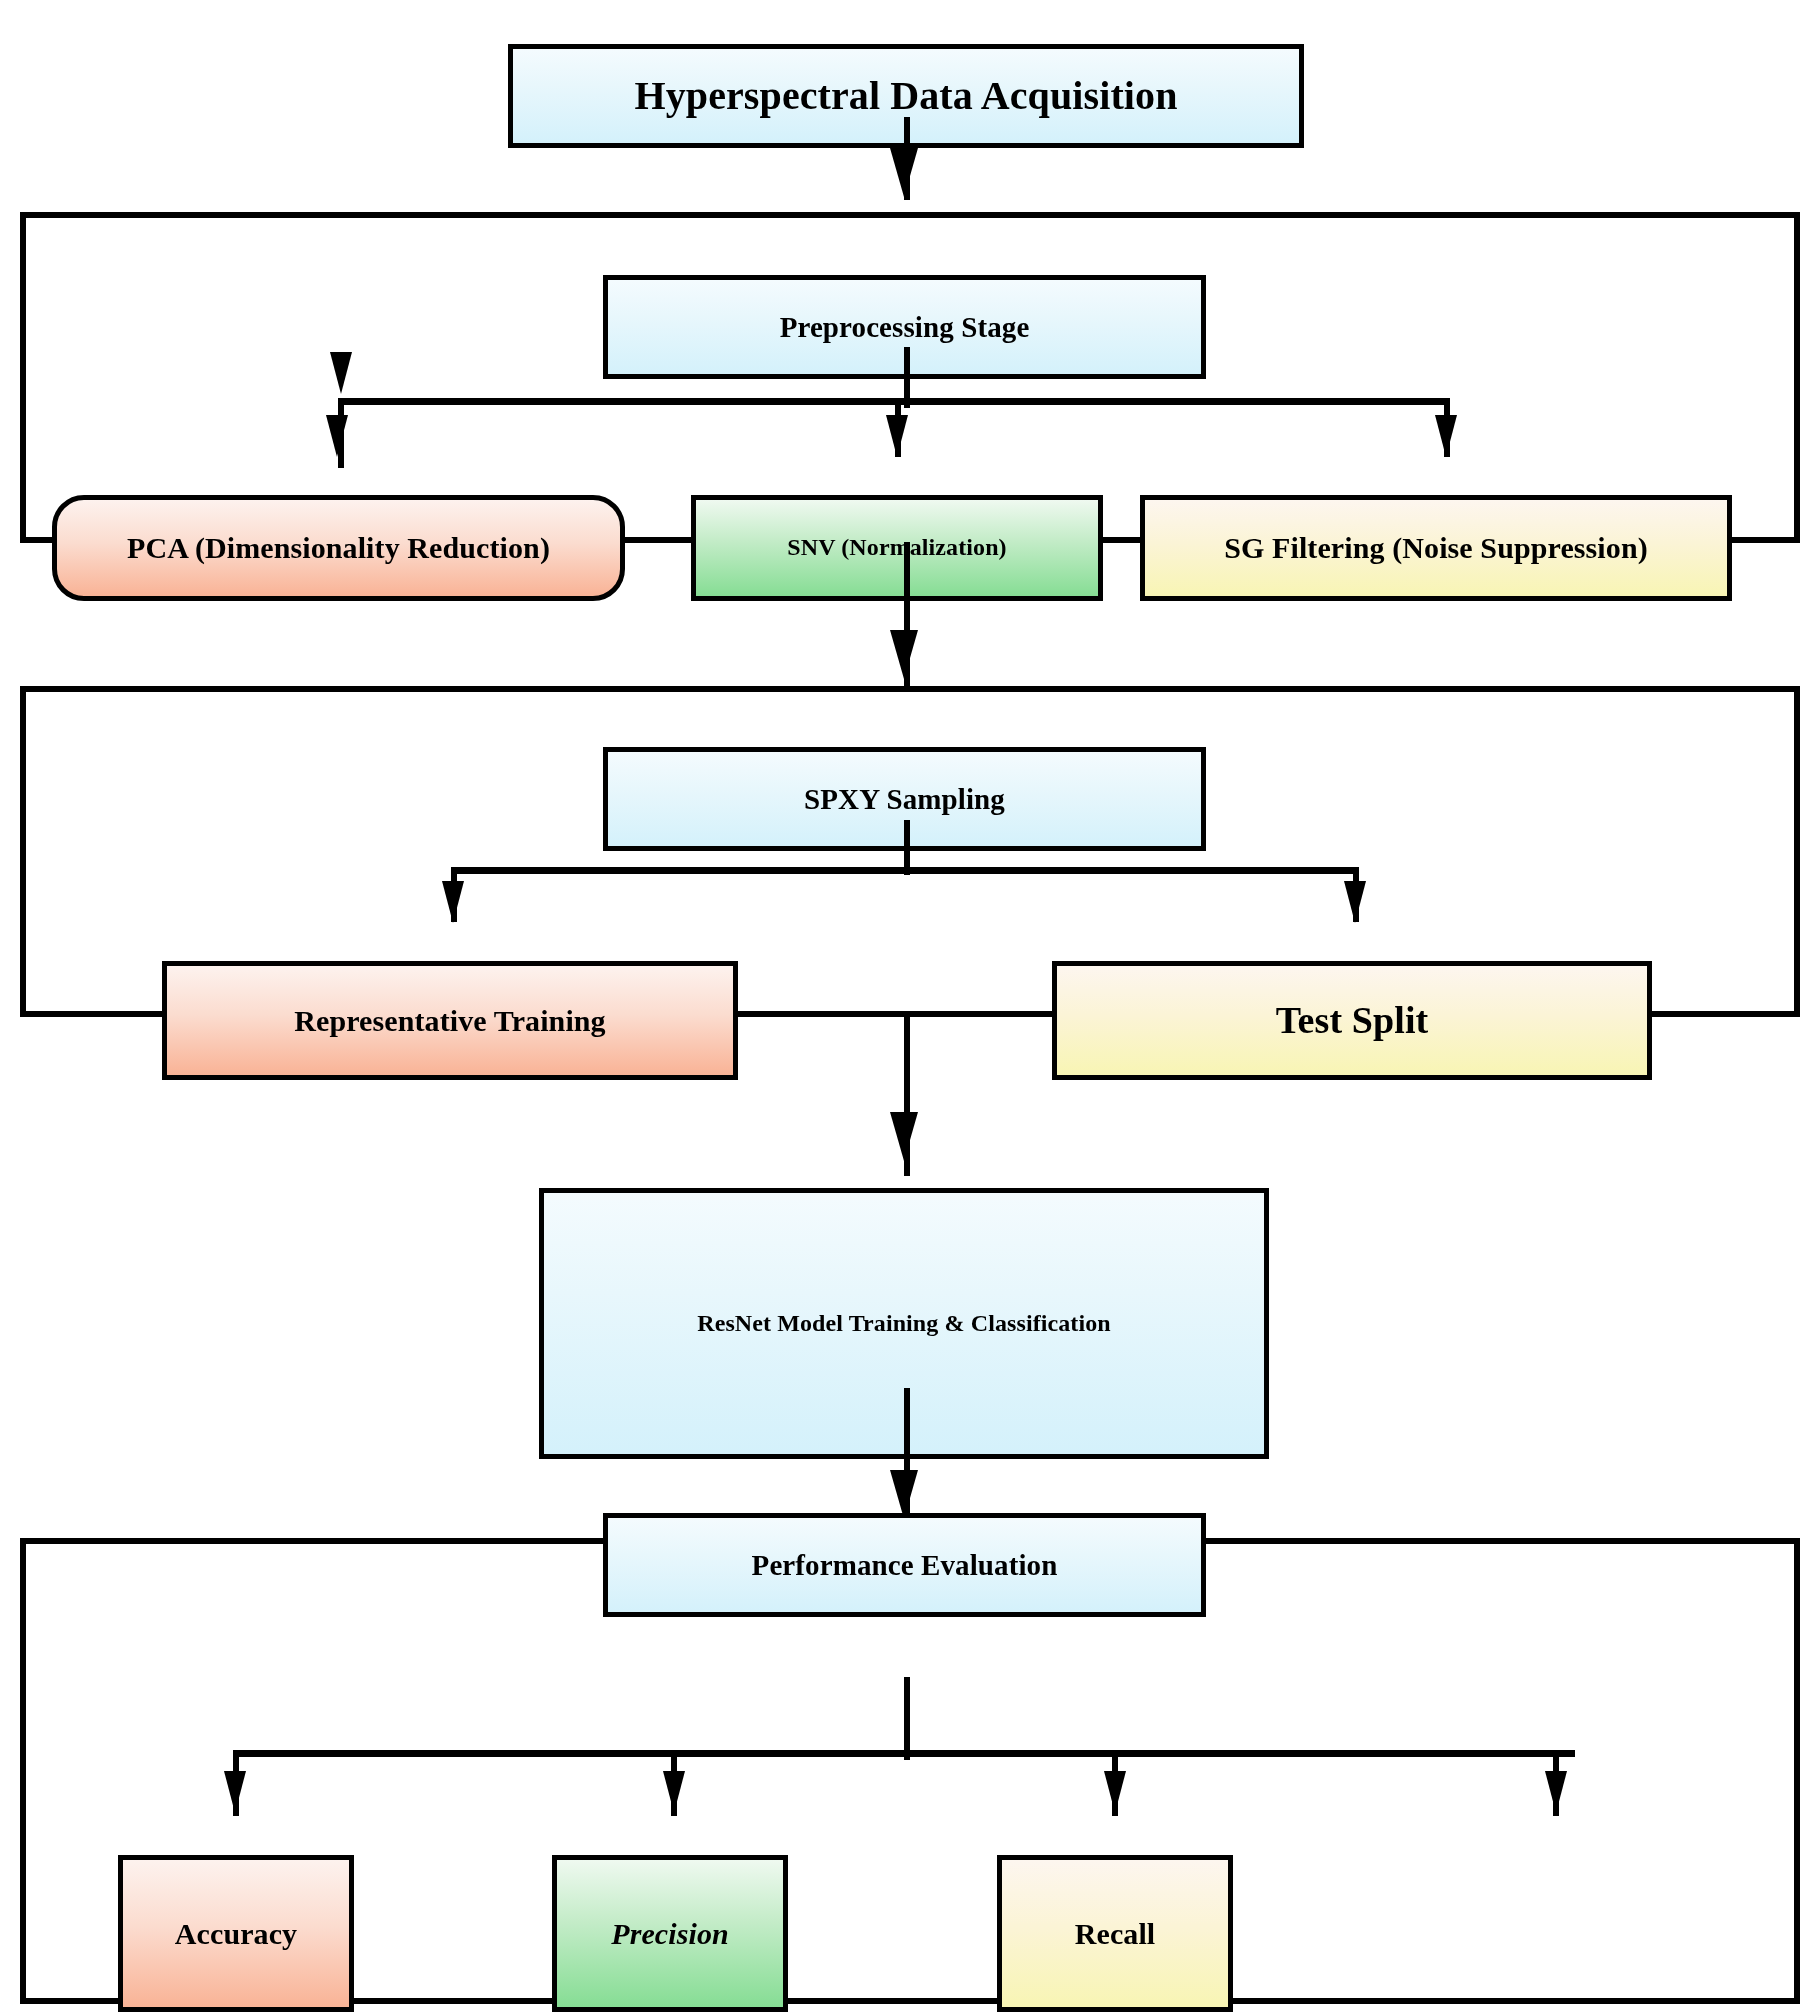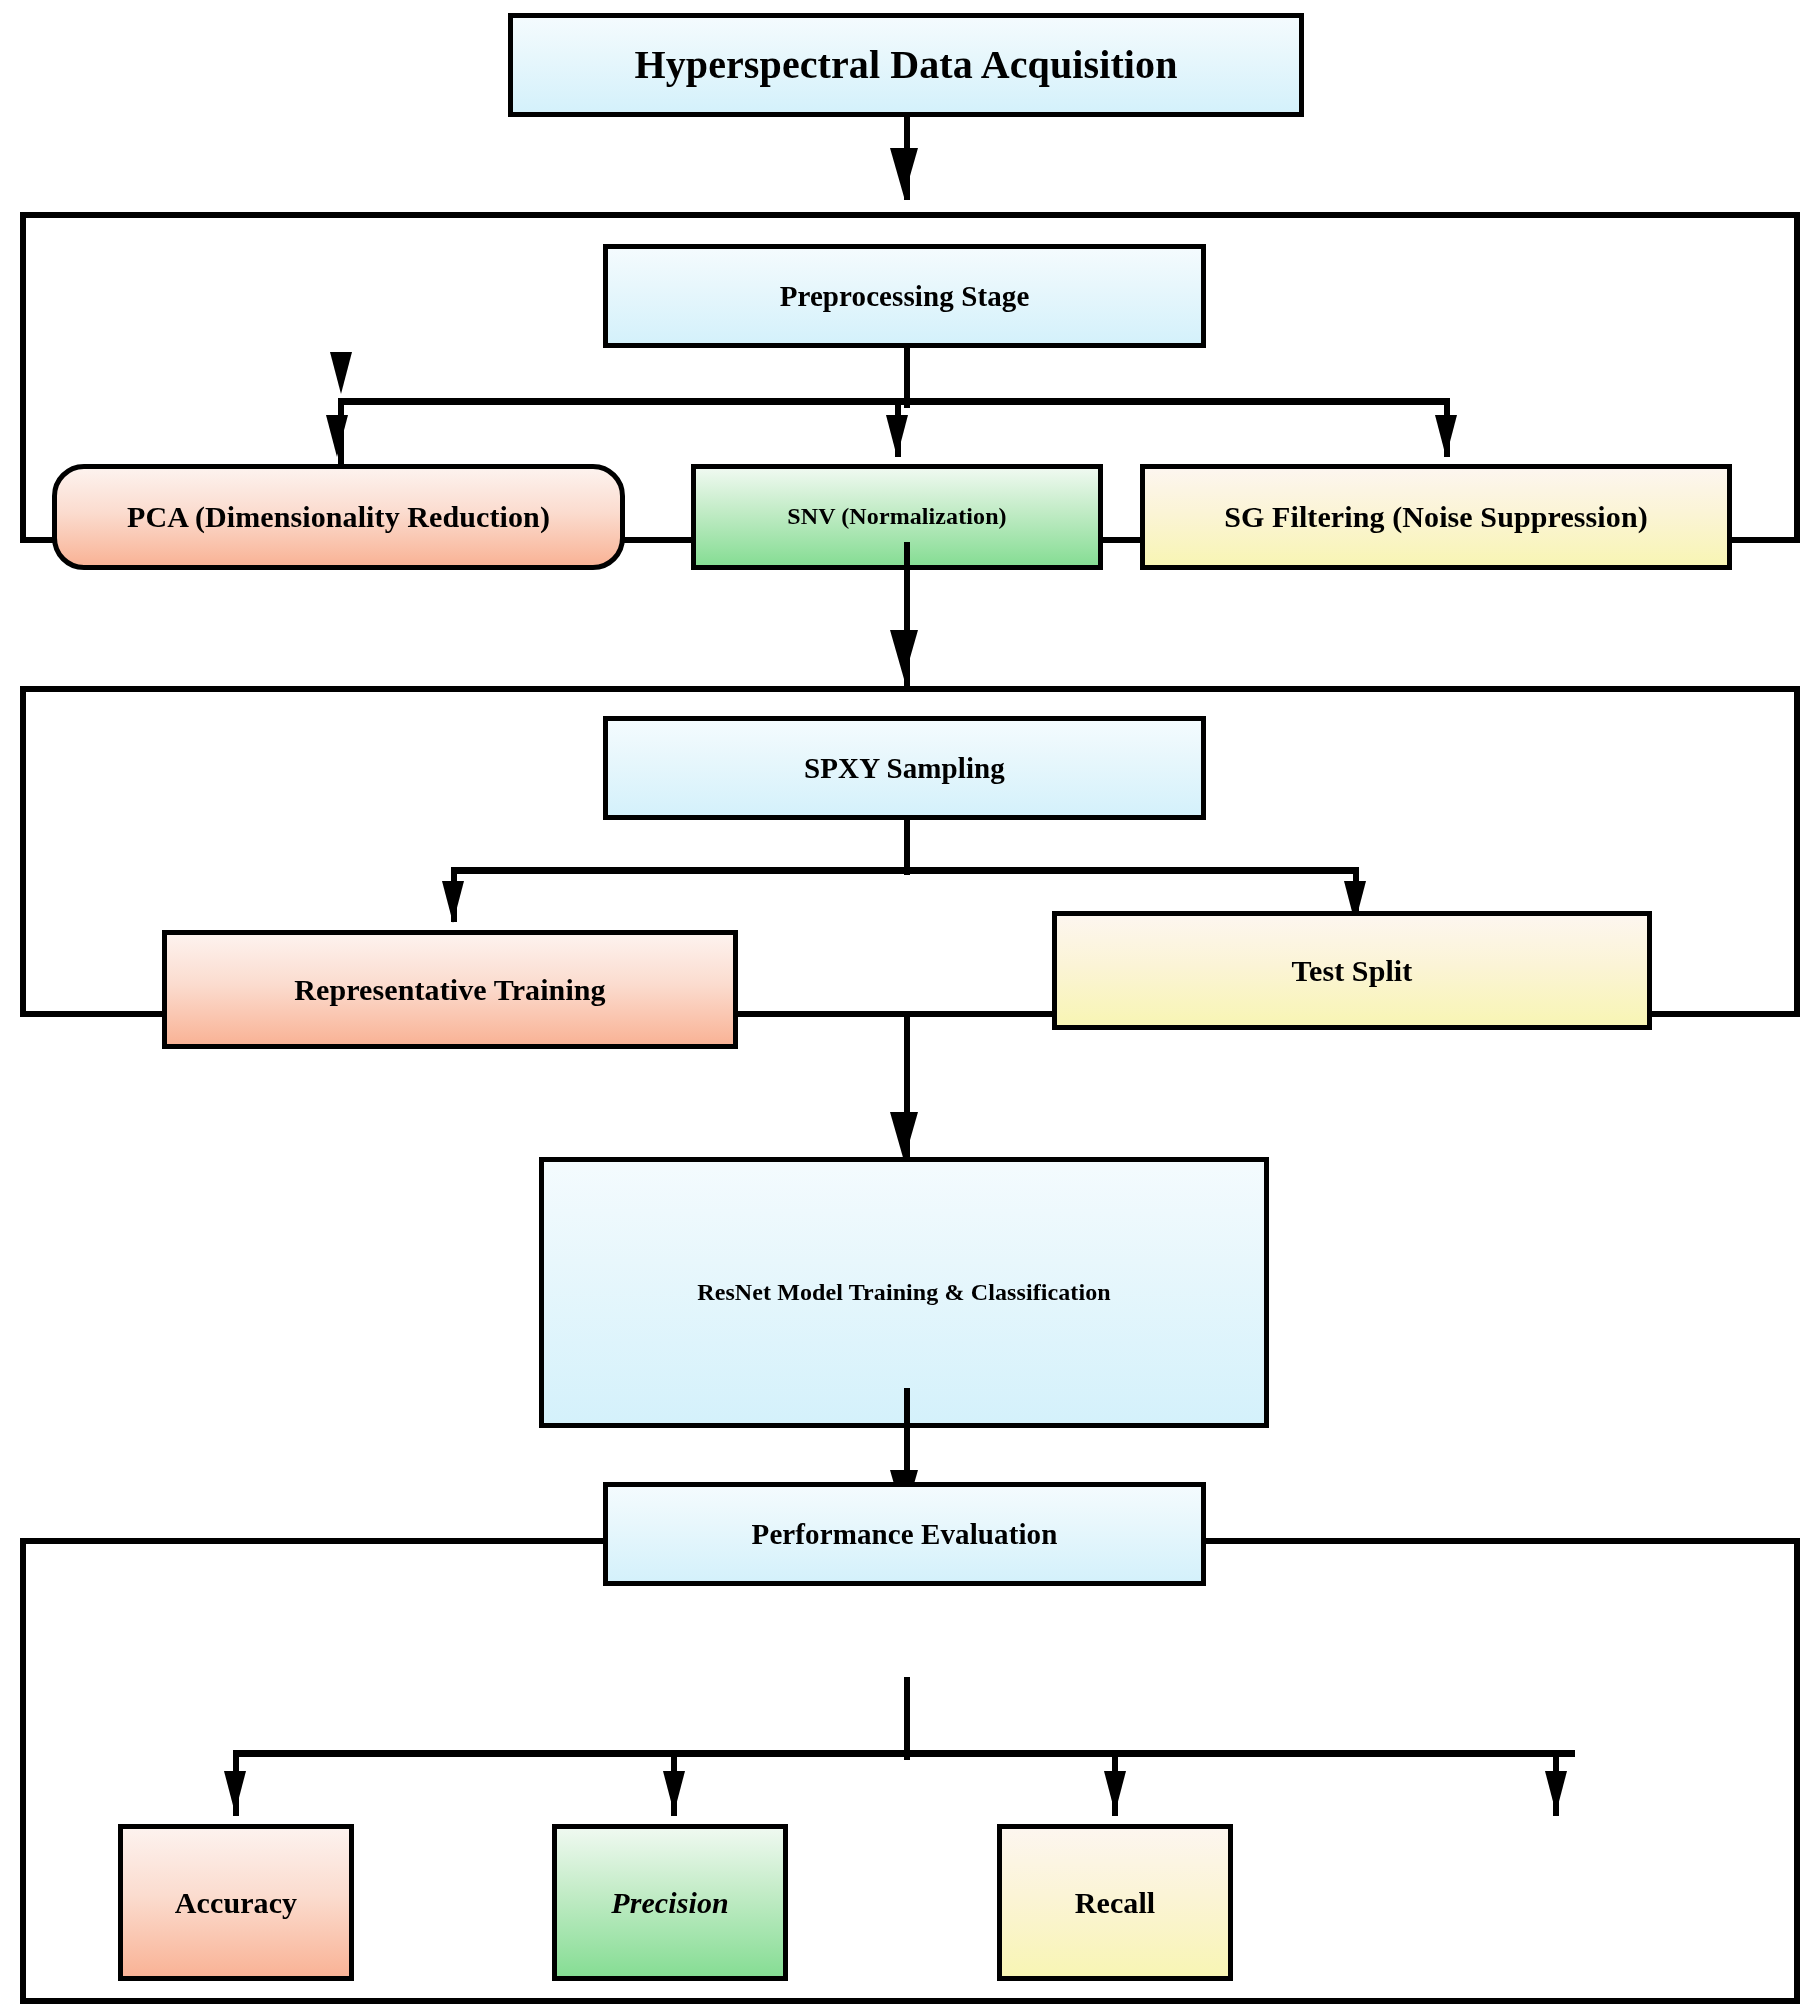--- a/index.html
+++ b/index.html
@@ -34,20 +34,21 @@
     display: flex;
     align-items: center;
     justify-content: center;
     text-align: center;
     color: #000000;
     font-weight: bold;
     line-height: 1.05;
     letter-spacing: 0.1px;
     padding: 0 6px;
     font-family: "Liberation Serif", "DejaVu Serif", serif;
+    margin-top: 31px;
   }
 
   .fill-blue   { background: linear-gradient(180deg, #f4fbfe 0%, #e8f7fc 38%, #d4f1fb 100%); }
   .fill-peach  { background: linear-gradient(180deg, #fdf2ee 0%, #fbdccf 45%, #f9b396 100%); }
   .fill-green  { background: linear-gradient(180deg, #eff9f0 0%, #c4ecc8 42%, #86dd94 100%); }
   .fill-yellow { background: linear-gradient(180deg, #fdf6ef 0%, #fbf4d6 45%, #f8f5b4 100%); }
   .fill-pink   { background: linear-gradient(180deg, #f3f6fd 0%, #fbe6f8 45%, #fbc9f5 100%); }
 
   
   .vline {
@@ -117,21 +118,21 @@
   <div class="vline" style="left: 904px; top: 820px; height: 55px;"></div>
   <div class="hline" style="left: 453px; top: 867px; width: 905px; height: 6.7px;"></div>
 
   <div class="vline" style="left: 451px; top: 867px; height: 55px;"></div>
   <div class="arrowhead slim" style="left: 442px; top: 881px; border-top-width: 42px;"></div>
   <div class="vline" style="left: 1353px; top: 867px; height: 55px;"></div>
   <div class="arrowhead slim" style="left: 1344px; top: 881px; border-top-width: 42px;"></div>
 
   <div class="node fill-peach" style="left: 162px; top: 930px; width: 576px; height: 119px; font-size: 30px;">Representative Training</div>
 
-  <div class="node fill-yellow" style="left: 1052px; top: 911px; width: 600px; height: 119px; font-size: 30px;">Test Split</div>
+  <div class="node fill-yellow" style="left: 1052px; top: 930px; width: 600px; height: 119px; font-size: 38px;">Test Split</div>
 
   <div class="vline" style="left: 904px; top: 1017px; height: 159px;"></div>
   <div class="arrowhead" style="left: 890px; top: 1112px; border-top-width: 49px;"></div>
 
   <div class="node fill-blue" style="left: 539px; top: 1157px; width: 730px; height: 271px; font-size: 24px;">ResNet Model Training &amp; Classification</div>
 
   <div class="vline" style="left: 904px; top: 1388px; height: 138px;"></div>
   <div class="arrowhead" style="left: 890px; top: 1470px; border-top-width: 49px;"></div>
 
   <div class="group-box" style="left: 19.6px; top: 1538px; width: 1780px; height: 466px;"></div>

